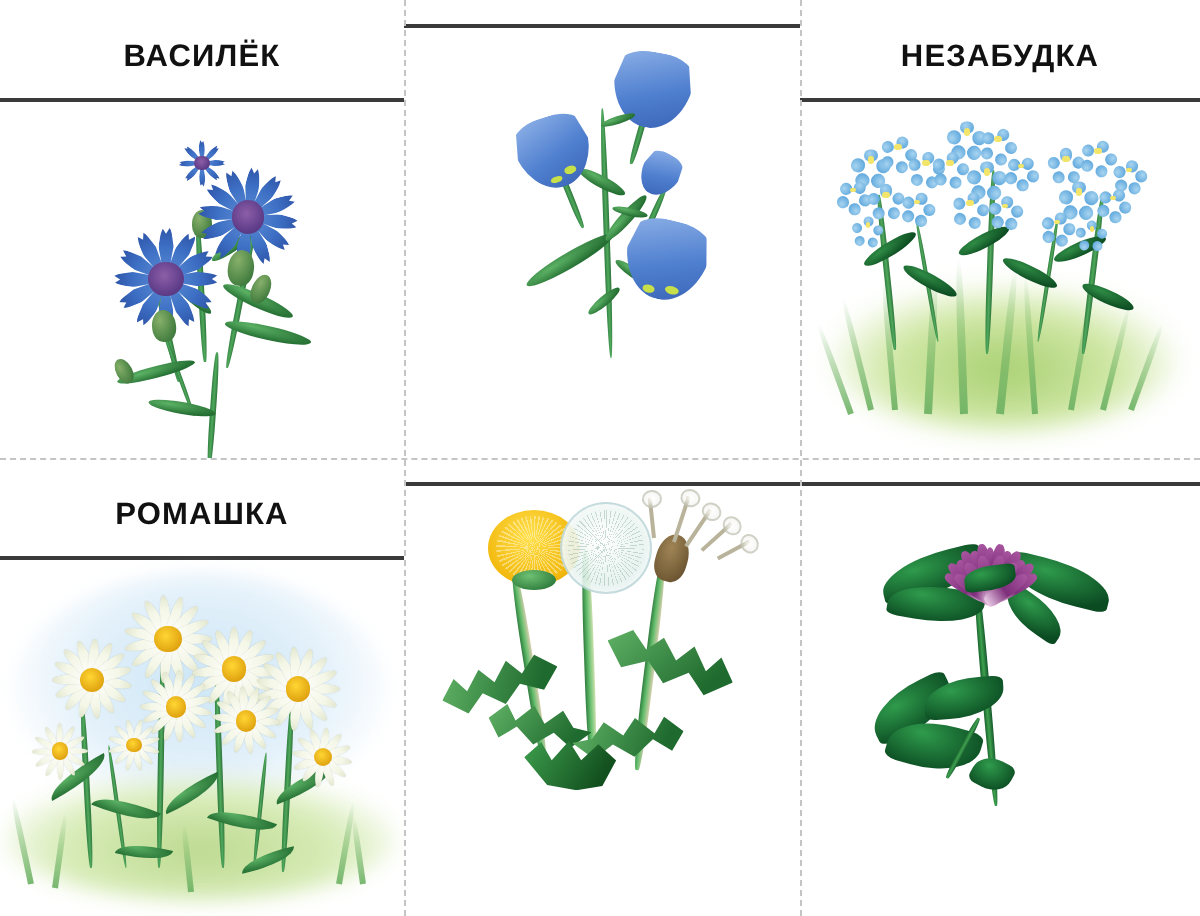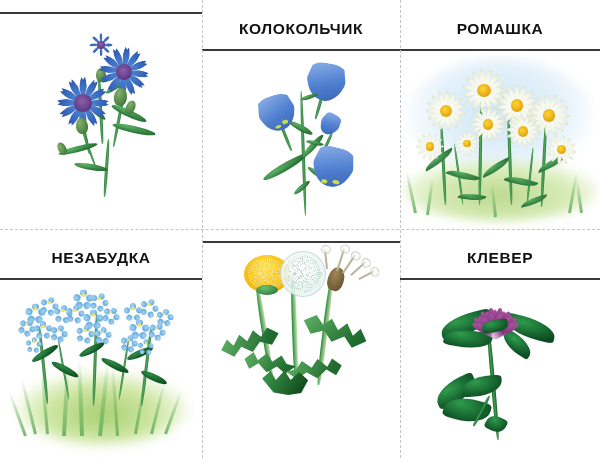--- a/index.html
+++ b/index.html
@@ -265,20 +265,21 @@
   }
 </style>
 </head>
 <body>
 
 <div id="sheet">
 
   <div class="grid">
 
     <div class="card">
+      <div class="card-label">ВАСИЛЁК</div>
       <div class="label-rule"></div>
       <div class="art">
 
         <div class="stem" style="left:103px;top:125px;width:3px;height:58px;transform:rotate(4deg);"></div>
         <div class="stem" style="left:101px;top:60px;width:2.6px;height:70px;transform:rotate(-3deg);"></div>
         <div class="stem" style="left:112px;top:58px;width:3px;height:75px;transform:rotate(11deg);"></div>
         <div class="stem" style="left:88px;top:88px;width:2.6px;height:52px;transform:rotate(-13deg);"></div>
         <div class="stem" style="left:96px;top:112px;width:2.4px;height:45px;transform:rotate(-20deg);"></div>
 
         <div class="leaf" style="left:110px;top:96px;width:38px;height:7px;transform:rotate(26deg);border-radius:60% 40% 60% 40%;"></div>
@@ -335,21 +336,20 @@
             <i style="transform:rotate(330deg)"></i>
           <div class="cf-core"></div>
         </div>
 
         <div class="bud" style="left:114px;top:74px;width:13px;height:18px;transform:rotate(8deg);"></div>
         <div class="bud" style="left:76px;top:104px;width:12px;height:16px;transform:rotate(-6deg);"></div>
       </div>
     </div>
 
     <div class="card">
-      <div class="card-label">КОЛОКОЛЬЧИК</div>
       <div class="label-rule"></div>
       <div class="art">
 
         <div class="stem" style="left:102px;top:40px;width:3.4px;height:125px;transform:rotate(-2deg);"></div>
         <div class="stem" style="left:88px;top:58px;width:2.6px;height:42px;transform:rotate(-22deg);"></div>
         <div class="stem" style="left:112px;top:34px;width:2.6px;height:34px;transform:rotate(16deg);"></div>
         <div class="stem" style="left:115px;top:78px;width:2.6px;height:34px;transform:rotate(24deg);"></div>
 
         <div class="leaf" style="left:58px;top:112px;width:50px;height:8px;transform:rotate(-32deg);border-radius:40% 60% 40% 60%;"></div>
         <div class="leaf" style="left:96px;top:92px;width:30px;height:6px;transform:rotate(-48deg);border-radius:50%;"></div>
@@ -366,20 +366,224 @@
 
         <div class="bell" style="left:110px;top:96px;width:42px;height:40px;transform:rotate(14deg);">
           <div class="bell-dot" style="left:30%;bottom:6%;"></div>
           <div class="bell-dot" style="left:58%;bottom:10%;"></div>
         </div>
 
         <div class="bell" style="left:118px;top:62px;width:20px;height:22px;transform:rotate(30deg);"></div>
 
         <div class="leaf" style="left:98px;top:44px;width:18px;height:4px;transform:rotate(-18deg);border-radius:50%;"></div>
         <div class="leaf" style="left:104px;top:90px;width:18px;height:4px;transform:rotate(12deg);border-radius:50%;"></div>
+      </div>
+    </div>
+
+    <div class="card">
+      <div class="card-label">НЕЗАБУДКА</div>
+      <div class="label-rule"></div>
+      <div class="art">
+
+        <div class="ground-haze" style="left:16px;top:92px;width:172px;height:72px;background:radial-gradient(ellipse at 50% 58%, #a8cf72 0%, #cfe7a4 46%, rgba(255,255,255,0) 78%);filter:blur(6px);"></div>
+
+        <div class="grass-tuft" style="left:34px;top:96px;width:3.4px;height:58px;transform:rotate(-14deg);"></div>
+        <div class="grass-tuft" style="left:46px;top:88px;width:3.4px;height:66px;transform:rotate(-5deg);"></div>
+        <div class="grass-tuft" style="left:62px;top:84px;width:3.6px;height:72px;transform:rotate(3deg);"></div>
+        <div class="grass-tuft" style="left:80px;top:78px;width:3.6px;height:78px;transform:rotate(-2deg);"></div>
+        <div class="grass-tuft" style="left:98px;top:82px;width:3.6px;height:74px;transform:rotate(6deg);"></div>
+        <div class="grass-tuft" style="left:116px;top:86px;width:3.4px;height:70px;transform:rotate(-4deg);"></div>
+        <div class="grass-tuft" style="left:134px;top:92px;width:3.4px;height:62px;transform:rotate(10deg);"></div>
+        <div class="grass-tuft" style="left:150px;top:100px;width:3px;height:54px;transform:rotate(14deg);"></div>
+        <div class="grass-tuft" style="left:24px;top:108px;width:3px;height:48px;transform:rotate(-20deg);"></div>
+        <div class="grass-tuft" style="left:164px;top:108px;width:3px;height:46px;transform:rotate(20deg);"></div>
+
+        <div class="stem" style="left:46px;top:46px;width:2.8px;height:78px;transform:rotate(-6deg);"></div>
+        <div class="stem" style="left:92px;top:34px;width:3px;height:92px;transform:rotate(2deg);"></div>
+        <div class="stem" style="left:140px;top:46px;width:2.8px;height:80px;transform:rotate(7deg);"></div>
+        <div class="stem" style="left:68px;top:58px;width:2.4px;height:62px;transform:rotate(-10deg);"></div>
+        <div class="stem" style="left:118px;top:56px;width:2.4px;height:64px;transform:rotate(9deg);"></div>
+
+        <div class="leaf leaf-dark" style="left:30px;top:70px;width:30px;height:7px;transform:rotate(-34deg);border-radius:40% 60% 40% 60%;"></div>
+        <div class="leaf leaf-dark" style="left:50px;top:86px;width:30px;height:7px;transform:rotate(26deg);border-radius:40% 60% 40% 60%;"></div>
+        <div class="leaf leaf-dark" style="left:78px;top:66px;width:28px;height:7px;transform:rotate(-30deg);border-radius:40% 60% 40% 60%;"></div>
+        <div class="leaf leaf-dark" style="left:100px;top:82px;width:30px;height:7px;transform:rotate(24deg);border-radius:40% 60% 40% 60%;"></div>
+        <div class="leaf leaf-dark" style="left:126px;top:70px;width:28px;height:7px;transform:rotate(-26deg);border-radius:40% 60% 40% 60%;"></div>
+        <div class="leaf leaf-dark" style="left:140px;top:94px;width:28px;height:7px;transform:rotate(22deg);border-radius:40% 60% 40% 60%;"></div>
+
+        <div class="fmn" style="left:28px;top:22px;width:15px;height:15px;">
+            <i style="transform:rotate(0deg) translateY(-34%)"></i>
+            <i style="transform:rotate(72deg) translateY(-34%)"></i>
+            <i style="transform:rotate(144deg) translateY(-34%)"></i>
+            <i style="transform:rotate(216deg) translateY(-34%)"></i>
+            <i style="transform:rotate(288deg) translateY(-34%)"></i>
+            <div class="fmn-core"></div>
+          </div>
+        <div class="fmn" style="left:42px;top:16px;width:14px;height:14px;">
+            <i style="transform:rotate(20deg) translateY(-34%)"></i>
+            <i style="transform:rotate(92deg) translateY(-34%)"></i>
+            <i style="transform:rotate(164deg) translateY(-34%)"></i>
+            <i style="transform:rotate(236deg) translateY(-34%)"></i>
+            <i style="transform:rotate(308deg) translateY(-34%)"></i>
+            <div class="fmn-core"></div>
+          </div>
+        <div class="fmn" style="left:56px;top:24px;width:14px;height:14px;">
+            <i style="transform:rotate(10deg) translateY(-34%)"></i>
+            <i style="transform:rotate(82deg) translateY(-34%)"></i>
+            <i style="transform:rotate(154deg) translateY(-34%)"></i>
+            <i style="transform:rotate(226deg) translateY(-34%)"></i>
+            <i style="transform:rotate(298deg) translateY(-34%)"></i>
+            <div class="fmn-core"></div>
+          </div>
+        <div class="fmn" style="left:20px;top:38px;width:13px;height:13px;">
+            <i style="transform:rotate(30deg) translateY(-34%)"></i>
+            <i style="transform:rotate(102deg) translateY(-34%)"></i>
+            <i style="transform:rotate(174deg) translateY(-34%)"></i>
+            <i style="transform:rotate(246deg) translateY(-34%)"></i>
+            <i style="transform:rotate(318deg) translateY(-34%)"></i>
+            <div class="fmn-core"></div>
+          </div>
+        <div class="fmn" style="left:36px;top:40px;width:14px;height:14px;">
+            <i style="transform:rotate(0deg) translateY(-34%)"></i>
+            <i style="transform:rotate(72deg) translateY(-34%)"></i>
+            <i style="transform:rotate(144deg) translateY(-34%)"></i>
+            <i style="transform:rotate(216deg) translateY(-34%)"></i>
+            <i style="transform:rotate(288deg) translateY(-34%)"></i>
+            <div class="fmn-core"></div>
+          </div>
+        <div class="fmn" style="left:52px;top:44px;width:13px;height:13px;">
+            <i style="transform:rotate(18deg) translateY(-34%)"></i>
+            <i style="transform:rotate(90deg) translateY(-34%)"></i>
+            <i style="transform:rotate(162deg) translateY(-34%)"></i>
+            <i style="transform:rotate(234deg) translateY(-34%)"></i>
+            <i style="transform:rotate(306deg) translateY(-34%)"></i>
+            <div class="fmn-core"></div>
+          </div>
+        <div class="fmn" style="left:28px;top:56px;width:12px;height:12px;">
+            <i style="transform:rotate(8deg) translateY(-34%)"></i>
+            <i style="transform:rotate(80deg) translateY(-34%)"></i>
+            <i style="transform:rotate(152deg) translateY(-34%)"></i>
+            <i style="transform:rotate(224deg) translateY(-34%)"></i>
+            <i style="transform:rotate(296deg) translateY(-34%)"></i>
+            <div class="fmn-core"></div>
+          </div>
+
+        <div class="fmn" style="left:76px;top:8px;width:15px;height:15px;">
+            <i style="transform:rotate(0deg) translateY(-34%)"></i>
+            <i style="transform:rotate(72deg) translateY(-34%)"></i>
+            <i style="transform:rotate(144deg) translateY(-34%)"></i>
+            <i style="transform:rotate(216deg) translateY(-34%)"></i>
+            <i style="transform:rotate(288deg) translateY(-34%)"></i>
+            <div class="fmn-core"></div>
+          </div>
+        <div class="fmn" style="left:92px;top:12px;width:14px;height:14px;">
+            <i style="transform:rotate(24deg) translateY(-34%)"></i>
+            <i style="transform:rotate(96deg) translateY(-34%)"></i>
+            <i style="transform:rotate(168deg) translateY(-34%)"></i>
+            <i style="transform:rotate(240deg) translateY(-34%)"></i>
+            <i style="transform:rotate(312deg) translateY(-34%)"></i>
+            <div class="fmn-core"></div>
+          </div>
+        <div class="fmn" style="left:68px;top:24px;width:14px;height:14px;">
+            <i style="transform:rotate(12deg) translateY(-34%)"></i>
+            <i style="transform:rotate(84deg) translateY(-34%)"></i>
+            <i style="transform:rotate(156deg) translateY(-34%)"></i>
+            <i style="transform:rotate(228deg) translateY(-34%)"></i>
+            <i style="transform:rotate(300deg) translateY(-34%)"></i>
+            <div class="fmn-core"></div>
+          </div>
+        <div class="fmn" style="left:86px;top:28px;width:15px;height:15px;">
+            <i style="transform:rotate(0deg) translateY(-34%)"></i>
+            <i style="transform:rotate(72deg) translateY(-34%)"></i>
+            <i style="transform:rotate(144deg) translateY(-34%)"></i>
+            <i style="transform:rotate(216deg) translateY(-34%)"></i>
+            <i style="transform:rotate(288deg) translateY(-34%)"></i>
+            <div class="fmn-core"></div>
+          </div>
+        <div class="fmn" style="left:104px;top:26px;width:13px;height:13px;">
+            <i style="transform:rotate(30deg) translateY(-34%)"></i>
+            <i style="transform:rotate(102deg) translateY(-34%)"></i>
+            <i style="transform:rotate(174deg) translateY(-34%)"></i>
+            <i style="transform:rotate(246deg) translateY(-34%)"></i>
+            <i style="transform:rotate(318deg) translateY(-34%)"></i>
+            <div class="fmn-core"></div>
+          </div>
+        <div class="fmn" style="left:78px;top:44px;width:14px;height:14px;">
+            <i style="transform:rotate(16deg) translateY(-34%)"></i>
+            <i style="transform:rotate(88deg) translateY(-34%)"></i>
+            <i style="transform:rotate(160deg) translateY(-34%)"></i>
+            <i style="transform:rotate(232deg) translateY(-34%)"></i>
+            <i style="transform:rotate(304deg) translateY(-34%)"></i>
+            <div class="fmn-core"></div>
+          </div>
+        <div class="fmn" style="left:96px;top:46px;width:13px;height:13px;">
+            <i style="transform:rotate(6deg) translateY(-34%)"></i>
+            <i style="transform:rotate(78deg) translateY(-34%)"></i>
+            <i style="transform:rotate(150deg) translateY(-34%)"></i>
+            <i style="transform:rotate(222deg) translateY(-34%)"></i>
+            <i style="transform:rotate(294deg) translateY(-34%)"></i>
+            <div class="fmn-core"></div>
+          </div>
+
+        <div class="fmn" style="left:126px;top:22px;width:14px;height:14px;">
+            <i style="transform:rotate(0deg) translateY(-34%)"></i>
+            <i style="transform:rotate(72deg) translateY(-34%)"></i>
+            <i style="transform:rotate(144deg) translateY(-34%)"></i>
+            <i style="transform:rotate(216deg) translateY(-34%)"></i>
+            <i style="transform:rotate(288deg) translateY(-34%)"></i>
+            <div class="fmn-core"></div>
+          </div>
+        <div class="fmn" style="left:142px;top:18px;width:14px;height:14px;">
+            <i style="transform:rotate(22deg) translateY(-34%)"></i>
+            <i style="transform:rotate(94deg) translateY(-34%)"></i>
+            <i style="transform:rotate(166deg) translateY(-34%)"></i>
+            <i style="transform:rotate(238deg) translateY(-34%)"></i>
+            <i style="transform:rotate(310deg) translateY(-34%)"></i>
+            <div class="fmn-core"></div>
+          </div>
+        <div class="fmn" style="left:158px;top:28px;width:13px;height:13px;">
+            <i style="transform:rotate(10deg) translateY(-34%)"></i>
+            <i style="transform:rotate(82deg) translateY(-34%)"></i>
+            <i style="transform:rotate(154deg) translateY(-34%)"></i>
+            <i style="transform:rotate(226deg) translateY(-34%)"></i>
+            <i style="transform:rotate(298deg) translateY(-34%)"></i>
+            <div class="fmn-core"></div>
+          </div>
+        <div class="fmn" style="left:132px;top:38px;width:15px;height:15px;">
+            <i style="transform:rotate(0deg) translateY(-34%)"></i>
+            <i style="transform:rotate(72deg) translateY(-34%)"></i>
+            <i style="transform:rotate(144deg) translateY(-34%)"></i>
+            <i style="transform:rotate(216deg) translateY(-34%)"></i>
+            <i style="transform:rotate(288deg) translateY(-34%)"></i>
+            <div class="fmn-core"></div>
+          </div>
+        <div class="fmn" style="left:150px;top:42px;width:13px;height:13px;">
+            <i style="transform:rotate(26deg) translateY(-34%)"></i>
+            <i style="transform:rotate(98deg) translateY(-34%)"></i>
+            <i style="transform:rotate(170deg) translateY(-34%)"></i>
+            <i style="transform:rotate(242deg) translateY(-34%)"></i>
+            <i style="transform:rotate(314deg) translateY(-34%)"></i>
+            <div class="fmn-core"></div>
+          </div>
+        <div class="fmn" style="left:122px;top:54px;width:13px;height:13px;">
+            <i style="transform:rotate(14deg) translateY(-34%)"></i>
+            <i style="transform:rotate(86deg) translateY(-34%)"></i>
+            <i style="transform:rotate(158deg) translateY(-34%)"></i>
+            <i style="transform:rotate(230deg) translateY(-34%)"></i>
+            <i style="transform:rotate(302deg) translateY(-34%)"></i>
+            <div class="fmn-core"></div>
+          </div>
+        <div class="fmn" style="left:140px;top:58px;width:12px;height:12px;">
+            <i style="transform:rotate(4deg) translateY(-34%)"></i>
+            <i style="transform:rotate(76deg) translateY(-34%)"></i>
+            <i style="transform:rotate(148deg) translateY(-34%)"></i>
+            <i style="transform:rotate(220deg) translateY(-34%)"></i>
+            <i style="transform:rotate(292deg) translateY(-34%)"></i>
+            <div class="fmn-core"></div>
+          </div>
       </div>
     </div>
 
     <div class="card">
       <div class="card-label">РОМАШКА</div>
       <div class="label-rule"></div>
       <div class="art">
 
         <div class="ground-haze" style="left:6px;top:6px;width:188px;height:120px;background:radial-gradient(ellipse at 50% 45%, #cde6f6 0%, #e2f0fa 45%, rgba(255,255,255,0) 76%);filter:blur(4px);"></div>
 
@@ -563,224 +767,20 @@
             <i style="transform:rotate(256deg)"></i>
           <i style="transform:rotate(286deg)"></i>
             <i style="transform:rotate(316deg)"></i>
             <i style="transform:rotate(346deg)"></i>
           <div class="daisy-core"></div>
         </div>
       </div>
     </div>
 
     <div class="card">
-      <div class="card-label">НЕЗАБУДКА</div>
-      <div class="label-rule"></div>
-      <div class="art">
-
-        <div class="ground-haze" style="left:16px;top:92px;width:172px;height:72px;background:radial-gradient(ellipse at 50% 58%, #a8cf72 0%, #cfe7a4 46%, rgba(255,255,255,0) 78%);filter:blur(6px);"></div>
-
-        <div class="grass-tuft" style="left:34px;top:96px;width:3.4px;height:58px;transform:rotate(-14deg);"></div>
-        <div class="grass-tuft" style="left:46px;top:88px;width:3.4px;height:66px;transform:rotate(-5deg);"></div>
-        <div class="grass-tuft" style="left:62px;top:84px;width:3.6px;height:72px;transform:rotate(3deg);"></div>
-        <div class="grass-tuft" style="left:80px;top:78px;width:3.6px;height:78px;transform:rotate(-2deg);"></div>
-        <div class="grass-tuft" style="left:98px;top:82px;width:3.6px;height:74px;transform:rotate(6deg);"></div>
-        <div class="grass-tuft" style="left:116px;top:86px;width:3.4px;height:70px;transform:rotate(-4deg);"></div>
-        <div class="grass-tuft" style="left:134px;top:92px;width:3.4px;height:62px;transform:rotate(10deg);"></div>
-        <div class="grass-tuft" style="left:150px;top:100px;width:3px;height:54px;transform:rotate(14deg);"></div>
-        <div class="grass-tuft" style="left:24px;top:108px;width:3px;height:48px;transform:rotate(-20deg);"></div>
-        <div class="grass-tuft" style="left:164px;top:108px;width:3px;height:46px;transform:rotate(20deg);"></div>
-
-        <div class="stem" style="left:46px;top:46px;width:2.8px;height:78px;transform:rotate(-6deg);"></div>
-        <div class="stem" style="left:92px;top:34px;width:3px;height:92px;transform:rotate(2deg);"></div>
-        <div class="stem" style="left:140px;top:46px;width:2.8px;height:80px;transform:rotate(7deg);"></div>
-        <div class="stem" style="left:68px;top:58px;width:2.4px;height:62px;transform:rotate(-10deg);"></div>
-        <div class="stem" style="left:118px;top:56px;width:2.4px;height:64px;transform:rotate(9deg);"></div>
-
-        <div class="leaf leaf-dark" style="left:30px;top:70px;width:30px;height:7px;transform:rotate(-34deg);border-radius:40% 60% 40% 60%;"></div>
-        <div class="leaf leaf-dark" style="left:50px;top:86px;width:30px;height:7px;transform:rotate(26deg);border-radius:40% 60% 40% 60%;"></div>
-        <div class="leaf leaf-dark" style="left:78px;top:66px;width:28px;height:7px;transform:rotate(-30deg);border-radius:40% 60% 40% 60%;"></div>
-        <div class="leaf leaf-dark" style="left:100px;top:82px;width:30px;height:7px;transform:rotate(24deg);border-radius:40% 60% 40% 60%;"></div>
-        <div class="leaf leaf-dark" style="left:126px;top:70px;width:28px;height:7px;transform:rotate(-26deg);border-radius:40% 60% 40% 60%;"></div>
-        <div class="leaf leaf-dark" style="left:140px;top:94px;width:28px;height:7px;transform:rotate(22deg);border-radius:40% 60% 40% 60%;"></div>
-
-        <div class="fmn" style="left:28px;top:22px;width:15px;height:15px;">
-            <i style="transform:rotate(0deg) translateY(-34%)"></i>
-            <i style="transform:rotate(72deg) translateY(-34%)"></i>
-            <i style="transform:rotate(144deg) translateY(-34%)"></i>
-            <i style="transform:rotate(216deg) translateY(-34%)"></i>
-            <i style="transform:rotate(288deg) translateY(-34%)"></i>
-            <div class="fmn-core"></div>
-          </div>
-        <div class="fmn" style="left:42px;top:16px;width:14px;height:14px;">
-            <i style="transform:rotate(20deg) translateY(-34%)"></i>
-            <i style="transform:rotate(92deg) translateY(-34%)"></i>
-            <i style="transform:rotate(164deg) translateY(-34%)"></i>
-            <i style="transform:rotate(236deg) translateY(-34%)"></i>
-            <i style="transform:rotate(308deg) translateY(-34%)"></i>
-            <div class="fmn-core"></div>
-          </div>
-        <div class="fmn" style="left:56px;top:24px;width:14px;height:14px;">
-            <i style="transform:rotate(10deg) translateY(-34%)"></i>
-            <i style="transform:rotate(82deg) translateY(-34%)"></i>
-            <i style="transform:rotate(154deg) translateY(-34%)"></i>
-            <i style="transform:rotate(226deg) translateY(-34%)"></i>
-            <i style="transform:rotate(298deg) translateY(-34%)"></i>
-            <div class="fmn-core"></div>
-          </div>
-        <div class="fmn" style="left:20px;top:38px;width:13px;height:13px;">
-            <i style="transform:rotate(30deg) translateY(-34%)"></i>
-            <i style="transform:rotate(102deg) translateY(-34%)"></i>
-            <i style="transform:rotate(174deg) translateY(-34%)"></i>
-            <i style="transform:rotate(246deg) translateY(-34%)"></i>
-            <i style="transform:rotate(318deg) translateY(-34%)"></i>
-            <div class="fmn-core"></div>
-          </div>
-        <div class="fmn" style="left:36px;top:40px;width:14px;height:14px;">
-            <i style="transform:rotate(0deg) translateY(-34%)"></i>
-            <i style="transform:rotate(72deg) translateY(-34%)"></i>
-            <i style="transform:rotate(144deg) translateY(-34%)"></i>
-            <i style="transform:rotate(216deg) translateY(-34%)"></i>
-            <i style="transform:rotate(288deg) translateY(-34%)"></i>
-            <div class="fmn-core"></div>
-          </div>
-        <div class="fmn" style="left:52px;top:44px;width:13px;height:13px;">
-            <i style="transform:rotate(18deg) translateY(-34%)"></i>
-            <i style="transform:rotate(90deg) translateY(-34%)"></i>
-            <i style="transform:rotate(162deg) translateY(-34%)"></i>
-            <i style="transform:rotate(234deg) translateY(-34%)"></i>
-            <i style="transform:rotate(306deg) translateY(-34%)"></i>
-            <div class="fmn-core"></div>
-          </div>
-        <div class="fmn" style="left:28px;top:56px;width:12px;height:12px;">
-            <i style="transform:rotate(8deg) translateY(-34%)"></i>
-            <i style="transform:rotate(80deg) translateY(-34%)"></i>
-            <i style="transform:rotate(152deg) translateY(-34%)"></i>
-            <i style="transform:rotate(224deg) translateY(-34%)"></i>
-            <i style="transform:rotate(296deg) translateY(-34%)"></i>
-            <div class="fmn-core"></div>
-          </div>
-
-        <div class="fmn" style="left:76px;top:8px;width:15px;height:15px;">
-            <i style="transform:rotate(0deg) translateY(-34%)"></i>
-            <i style="transform:rotate(72deg) translateY(-34%)"></i>
-            <i style="transform:rotate(144deg) translateY(-34%)"></i>
-            <i style="transform:rotate(216deg) translateY(-34%)"></i>
-            <i style="transform:rotate(288deg) translateY(-34%)"></i>
-            <div class="fmn-core"></div>
-          </div>
-        <div class="fmn" style="left:92px;top:12px;width:14px;height:14px;">
-            <i style="transform:rotate(24deg) translateY(-34%)"></i>
-            <i style="transform:rotate(96deg) translateY(-34%)"></i>
-            <i style="transform:rotate(168deg) translateY(-34%)"></i>
-            <i style="transform:rotate(240deg) translateY(-34%)"></i>
-            <i style="transform:rotate(312deg) translateY(-34%)"></i>
-            <div class="fmn-core"></div>
-          </div>
-        <div class="fmn" style="left:68px;top:24px;width:14px;height:14px;">
-            <i style="transform:rotate(12deg) translateY(-34%)"></i>
-            <i style="transform:rotate(84deg) translateY(-34%)"></i>
-            <i style="transform:rotate(156deg) translateY(-34%)"></i>
-            <i style="transform:rotate(228deg) translateY(-34%)"></i>
-            <i style="transform:rotate(300deg) translateY(-34%)"></i>
-            <div class="fmn-core"></div>
-          </div>
-        <div class="fmn" style="left:86px;top:28px;width:15px;height:15px;">
-            <i style="transform:rotate(0deg) translateY(-34%)"></i>
-            <i style="transform:rotate(72deg) translateY(-34%)"></i>
-            <i style="transform:rotate(144deg) translateY(-34%)"></i>
-            <i style="transform:rotate(216deg) translateY(-34%)"></i>
-            <i style="transform:rotate(288deg) translateY(-34%)"></i>
-            <div class="fmn-core"></div>
-          </div>
-        <div class="fmn" style="left:104px;top:26px;width:13px;height:13px;">
-            <i style="transform:rotate(30deg) translateY(-34%)"></i>
-            <i style="transform:rotate(102deg) translateY(-34%)"></i>
-            <i style="transform:rotate(174deg) translateY(-34%)"></i>
-            <i style="transform:rotate(246deg) translateY(-34%)"></i>
-            <i style="transform:rotate(318deg) translateY(-34%)"></i>
-            <div class="fmn-core"></div>
-          </div>
-        <div class="fmn" style="left:78px;top:44px;width:14px;height:14px;">
-            <i style="transform:rotate(16deg) translateY(-34%)"></i>
-            <i style="transform:rotate(88deg) translateY(-34%)"></i>
-            <i style="transform:rotate(160deg) translateY(-34%)"></i>
-            <i style="transform:rotate(232deg) translateY(-34%)"></i>
-            <i style="transform:rotate(304deg) translateY(-34%)"></i>
-            <div class="fmn-core"></div>
-          </div>
-        <div class="fmn" style="left:96px;top:46px;width:13px;height:13px;">
-            <i style="transform:rotate(6deg) translateY(-34%)"></i>
-            <i style="transform:rotate(78deg) translateY(-34%)"></i>
-            <i style="transform:rotate(150deg) translateY(-34%)"></i>
-            <i style="transform:rotate(222deg) translateY(-34%)"></i>
-            <i style="transform:rotate(294deg) translateY(-34%)"></i>
-            <div class="fmn-core"></div>
-          </div>
-
-        <div class="fmn" style="left:126px;top:22px;width:14px;height:14px;">
-            <i style="transform:rotate(0deg) translateY(-34%)"></i>
-            <i style="transform:rotate(72deg) translateY(-34%)"></i>
-            <i style="transform:rotate(144deg) translateY(-34%)"></i>
-            <i style="transform:rotate(216deg) translateY(-34%)"></i>
-            <i style="transform:rotate(288deg) translateY(-34%)"></i>
-            <div class="fmn-core"></div>
-          </div>
-        <div class="fmn" style="left:142px;top:18px;width:14px;height:14px;">
-            <i style="transform:rotate(22deg) translateY(-34%)"></i>
-            <i style="transform:rotate(94deg) translateY(-34%)"></i>
-            <i style="transform:rotate(166deg) translateY(-34%)"></i>
-            <i style="transform:rotate(238deg) translateY(-34%)"></i>
-            <i style="transform:rotate(310deg) translateY(-34%)"></i>
-            <div class="fmn-core"></div>
-          </div>
-        <div class="fmn" style="left:158px;top:28px;width:13px;height:13px;">
-            <i style="transform:rotate(10deg) translateY(-34%)"></i>
-            <i style="transform:rotate(82deg) translateY(-34%)"></i>
-            <i style="transform:rotate(154deg) translateY(-34%)"></i>
-            <i style="transform:rotate(226deg) translateY(-34%)"></i>
-            <i style="transform:rotate(298deg) translateY(-34%)"></i>
-            <div class="fmn-core"></div>
-          </div>
-        <div class="fmn" style="left:132px;top:38px;width:15px;height:15px;">
-            <i style="transform:rotate(0deg) translateY(-34%)"></i>
-            <i style="transform:rotate(72deg) translateY(-34%)"></i>
-            <i style="transform:rotate(144deg) translateY(-34%)"></i>
-            <i style="transform:rotate(216deg) translateY(-34%)"></i>
-            <i style="transform:rotate(288deg) translateY(-34%)"></i>
-            <div class="fmn-core"></div>
-          </div>
-        <div class="fmn" style="left:150px;top:42px;width:13px;height:13px;">
-            <i style="transform:rotate(26deg) translateY(-34%)"></i>
-            <i style="transform:rotate(98deg) translateY(-34%)"></i>
-            <i style="transform:rotate(170deg) translateY(-34%)"></i>
-            <i style="transform:rotate(242deg) translateY(-34%)"></i>
-            <i style="transform:rotate(314deg) translateY(-34%)"></i>
-            <div class="fmn-core"></div>
-          </div>
-        <div class="fmn" style="left:122px;top:54px;width:13px;height:13px;">
-            <i style="transform:rotate(14deg) translateY(-34%)"></i>
-            <i style="transform:rotate(86deg) translateY(-34%)"></i>
-            <i style="transform:rotate(158deg) translateY(-34%)"></i>
-            <i style="transform:rotate(230deg) translateY(-34%)"></i>
-            <i style="transform:rotate(302deg) translateY(-34%)"></i>
-            <div class="fmn-core"></div>
-          </div>
-        <div class="fmn" style="left:140px;top:58px;width:12px;height:12px;">
-            <i style="transform:rotate(4deg) translateY(-34%)"></i>
-            <i style="transform:rotate(76deg) translateY(-34%)"></i>
-            <i style="transform:rotate(148deg) translateY(-34%)"></i>
-            <i style="transform:rotate(220deg) translateY(-34%)"></i>
-            <i style="transform:rotate(292deg) translateY(-34%)"></i>
-            <div class="fmn-core"></div>
-          </div>
-      </div>
-    </div>
-
-    <div class="card">
       <div class="label-rule"></div>
       <div class="art">
 
         <div class="stem" style="left:68px;top:40px;width:5px;height:100px;transform:rotate(-9deg);background:linear-gradient(90deg,#2f7d3e,#63bd6c 45%,#d8cfae);"></div>
         <div class="stem" style="left:92px;top:32px;width:5px;height:110px;transform:rotate(-2deg);background:linear-gradient(90deg,#2f7d3e,#63bd6c 45%,#cfe2b0);"></div>
         <div class="stem" style="left:114px;top:36px;width:4.6px;height:106px;transform:rotate(7deg);background:linear-gradient(90deg,#2f7d3e,#63bd6c 45%,#d8cfae);"></div>
 
         <div class="dandy-leaf" style="left:18px;top:86px;width:60px;height:26px;transform:rotate(-16deg);
                     clip-path:polygon(0 50%, 14% 16%, 22% 46%, 36% 12%, 46% 44%, 60% 10%, 70% 42%, 84% 14%, 100% 48%, 84% 84%, 66% 60%, 50% 90%, 34% 58%, 18% 88%);"></div>
         <div class="dandy-leaf" style="left:100px;top:74px;width:66px;height:28px;transform:rotate(18deg);
@@ -800,21 +800,20 @@
         <div class="dandy-stalk-head" style="left:126px;top:24px;width:16px;height:24px;transform:rotate(16deg);"></div>
         <div class="dandy-seed" style="left:140px;top:8px;height:22px;transform:rotate(34deg);"></div>
         <div class="dandy-seed" style="left:148px;top:12px;height:20px;transform:rotate(48deg);"></div>
         <div class="dandy-seed" style="left:134px;top:4px;height:24px;transform:rotate(18deg);"></div>
         <div class="dandy-seed" style="left:156px;top:18px;height:18px;transform:rotate(62deg);"></div>
         <div class="dandy-seed" style="left:124px;top:6px;height:20px;transform:rotate(-6deg);"></div>
       </div>
     </div>
 
     <div class="card">
-      <div class="card-label">КЛЕВЕР</div>
       <div class="label-rule"></div>
       <div class="art">
 
         <div class="stem" style="left:96px;top:44px;width:4px;height:116px;transform:rotate(-5deg);background:linear-gradient(90deg,#18622c,#3ea04e 45%,#14562a);"></div>
 
         <div class="clover-leaf" style="left:40px;top:34px;width:52px;height:20px;transform:rotate(-14deg);border-radius:70% 12% 70% 12%;"></div>
         <div class="clover-leaf" style="left:44px;top:50px;width:48px;height:18px;transform:rotate(10deg);border-radius:70% 12% 70% 12%;"></div>
         <div class="clover-leaf" style="left:104px;top:38px;width:52px;height:20px;transform:rotate(14deg);border-radius:12% 70% 12% 70%;"></div>
         <div class="clover-leaf" style="left:100px;top:56px;width:34px;height:16px;transform:rotate(34deg);border-radius:12% 70% 12% 70%;"></div>
 

